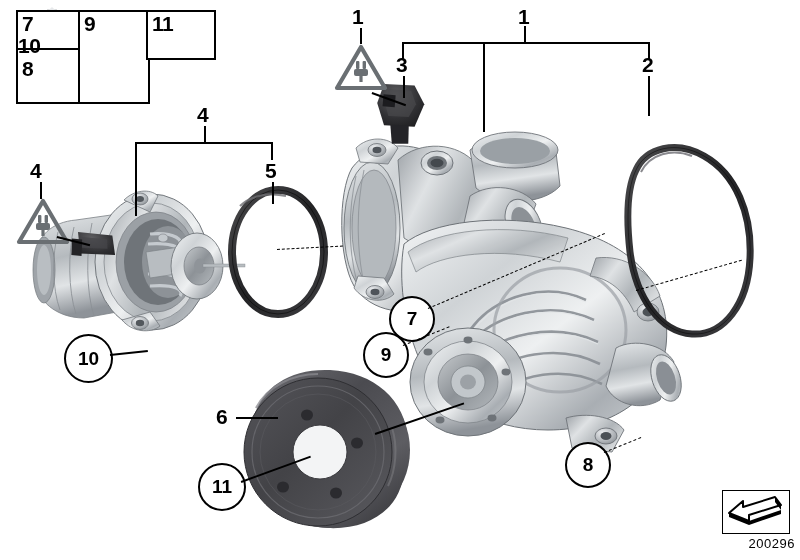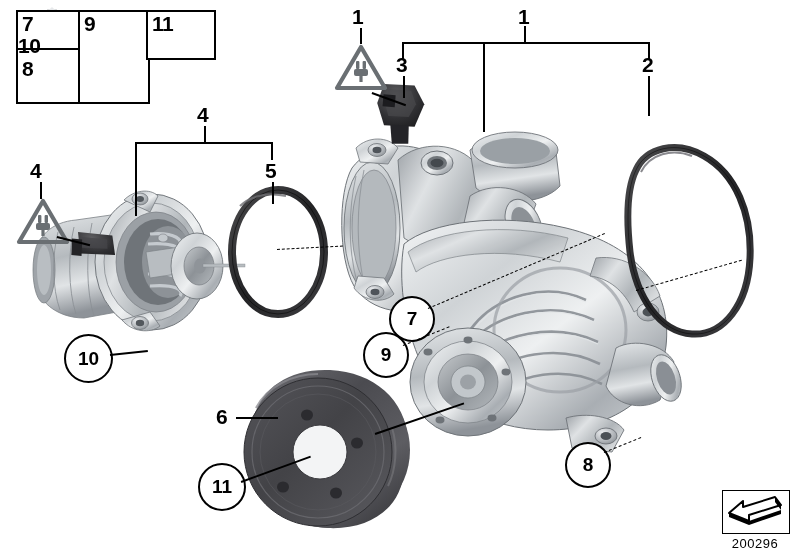--- a/index.html
+++ b/index.html
@@ -21,21 +21,21 @@
   .partsbox{position:absolute;border:2px solid #000;background:#fff;}
   .bsep{position:absolute;background:#000;}
 
   
   .warn{position:absolute;}
   .warn svg{display:block;}
 
   
   #logobox{position:absolute;left:722px;top:490px;width:66px;height:42px;
            border:1.5px solid #000;background:#fff;}
-  #partno{position:absolute;left:715px;top:536px;width:80px;text-align:center;
+  #partno{position:absolute;left:715px;top:536px;width:80px;text-align:right;
           font-size:13px;letter-spacing:0.5px;}
 
   
   .art{position:absolute;left:0;top:0;width:800px;height:560px;
        pointer-events:none;}
 </style>
 </head>
 <body>
 
 <div id="stage">

